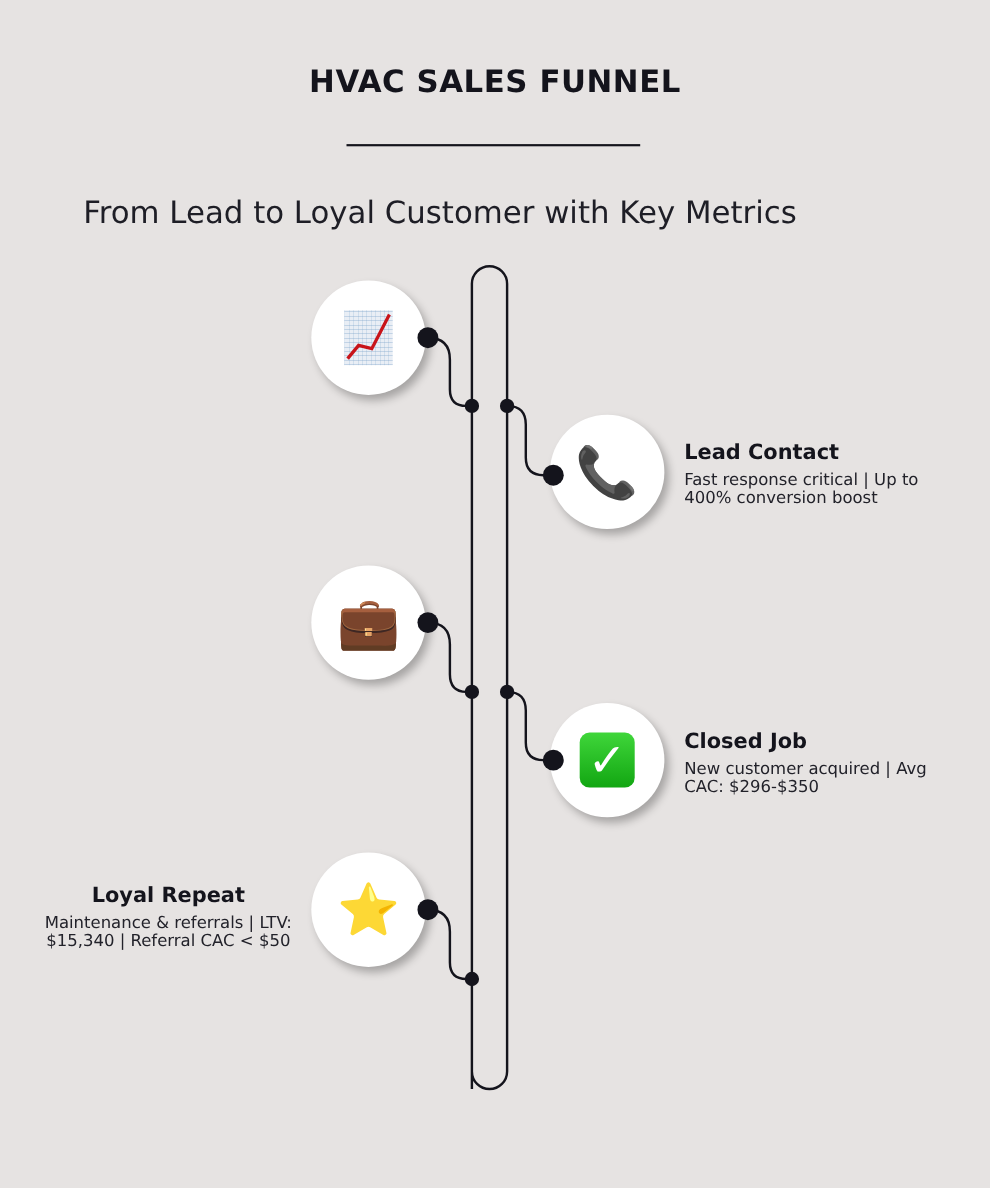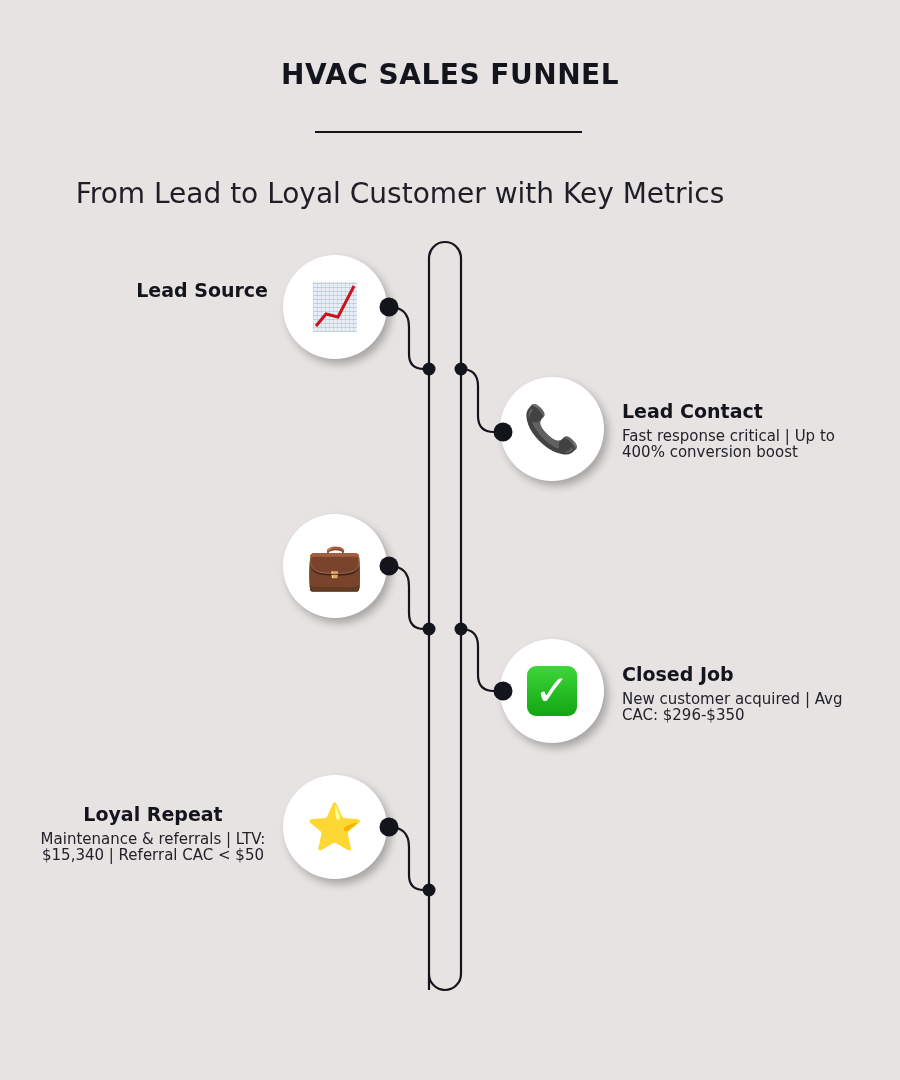--- a/index.html
+++ b/index.html
@@ -67,21 +67,20 @@
   <g fill="#14141c">
     <circle cx="429" cy="369" r="6.5"></circle>
     <circle cx="461" cy="369" r="6.5"></circle>
     <circle cx="429" cy="629" r="6.5"></circle>
     <circle cx="461" cy="629" r="6.5"></circle>
     <circle cx="429" cy="890" r="6.5"></circle>
   </g>
 </svg>
 
 <div class="label left" style="left:38px; top:279px;">
-  <div class="name">Lead Source</div>
 </div>
 <div class="node" style="left:283px; top:255px;">
   <div class="icon-chart">
     <svg width="44" height="50" style="position:absolute;left:0;top:0">
       <polyline points="3,44 13,32 25,35 41,4" fill="none" stroke="#c8141a" stroke-width="3"></polyline>
     </svg>
   </div>
 </div>
 
 <div class="node" style="left:500px; top:377px;">

